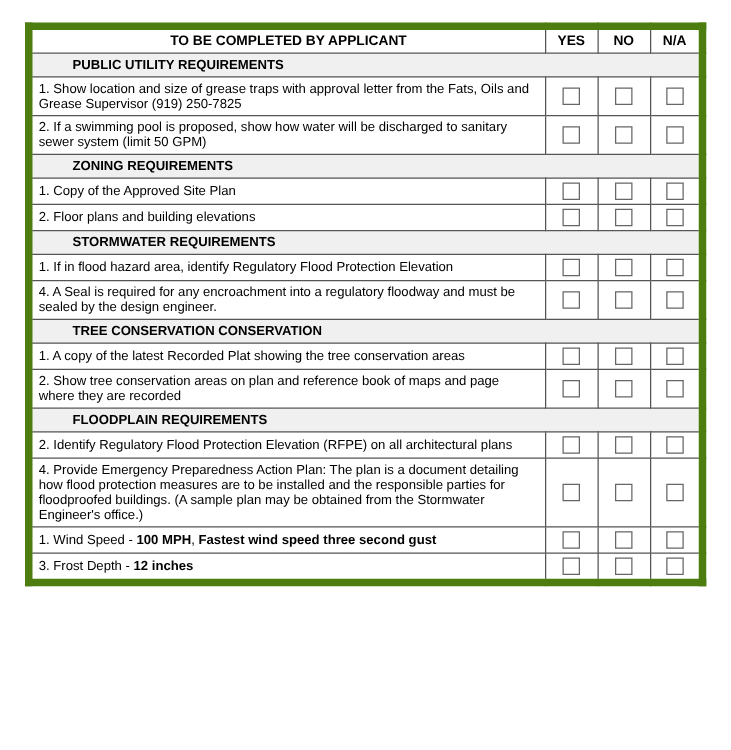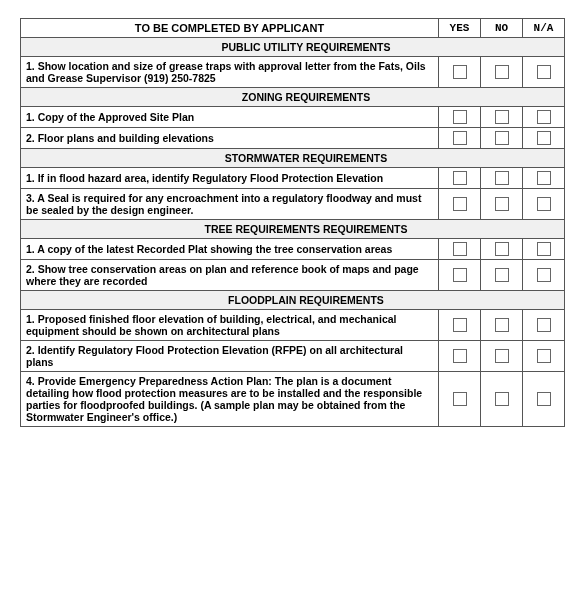--- a/index.html
+++ b/index.html
@@ -14,61 +14,60 @@
     }
     h1 {
       text-align: center;
       font-size: 13px;
       font-weight: normal;
       margin-bottom: 8px;
     }
     table {
       width: 100%;
       border-collapse: collapse;
-      border: 1px solid #4d7c0f;
+      border: 6px solid #4d7c0f;
     }
     th, td {
       border: 1px solid #555;
       padding: 3px 5px;
       vertical-align: middle;
       font-size: 10.5px;
     }
     .header-row th {
       text-align: center;
       font-weight: bold;
       font-size: 11px;
       background: #fff;
     }
     .section-row td {
       font-weight: bold;
       font-size: 10.5px;
       background: #f0f0f0;
-      text-align: center;
+      text-align: left;
       padding-left: 32px;
     }
     .item-row td.desc {
-      font-weight: bold;
+      font-weight: normal;
     }
     .checkbox-cell {
       text-align: center;
       width: 40px;
       min-width: 36px;
     }
     .checkbox-box {
       display: inline-block;
       width: 14px;
       height: 14px;
       border: 1px solid #666;
       background: #fff;
       vertical-align: middle;
     }
     .col-yes, .col-no, .col-na {
       width: 42px;
       text-align: center;
-      font-family: Liberation Mono, monospace;
     }
   </style>
 </head>
 <body>
 
 <h1></h1>
 
 <table>
   <thead>
     <tr class="header-row">
@@ -77,20 +76,26 @@
       <th class="col-no">NO</th>
       <th class="col-na">N/A</th>
     </tr>
   </thead>
   <tbody id="table-body">
   <tr class="section-row">
         <td colspan="4">PUBLIC UTILITY REQUIREMENTS</td>
       </tr>
       <tr class="item-row">
         <td class="desc">1. Show location and size of grease traps with approval letter from the Fats, Oils and Grease Supervisor (919) 250-7825</td>
+        <td class="checkbox-cell col-yes"><span class="checkbox-box"></span></td>
+        <td class="checkbox-cell col-no"><span class="checkbox-box"></span></td>
+        <td class="checkbox-cell col-na"><span class="checkbox-box"></span></td>
+      </tr>
+      <tr class="item-row">
+        <td class="desc">2. If a swimming pool is proposed, show how water will be discharged to sanitary sewer system (limit 50 GPM)</td>
         <td class="checkbox-cell col-yes"><span class="checkbox-box"></span></td>
         <td class="checkbox-cell col-no"><span class="checkbox-box"></span></td>
         <td class="checkbox-cell col-na"><span class="checkbox-box"></span></td>
       </tr>
       <tr class="section-row">
         <td colspan="4">ZONING REQUIREMENTS</td>
       </tr>
       <tr class="item-row">
         <td class="desc">1. Copy of the Approved Site Plan</td>
         <td class="checkbox-cell col-yes"><span class="checkbox-box"></span></td>
@@ -106,55 +111,61 @@
       <tr class="section-row">
         <td colspan="4">STORMWATER REQUIREMENTS</td>
       </tr>
       <tr class="item-row">
         <td class="desc">1. If in flood hazard area, identify Regulatory Flood Protection Elevation</td>
         <td class="checkbox-cell col-yes"><span class="checkbox-box"></span></td>
         <td class="checkbox-cell col-no"><span class="checkbox-box"></span></td>
         <td class="checkbox-cell col-na"><span class="checkbox-box"></span></td>
       </tr>
       <tr class="item-row">
-        <td class="desc">3. A Seal is required for any encroachment into a regulatory floodway and must be sealed by the design engineer.</td>
+        <td class="desc">4. A Seal is required for any encroachment into a regulatory floodway and must be sealed by the design engineer.</td>
         <td class="checkbox-cell col-yes"><span class="checkbox-box"></span></td>
         <td class="checkbox-cell col-no"><span class="checkbox-box"></span></td>
         <td class="checkbox-cell col-na"><span class="checkbox-box"></span></td>
       </tr>
       <tr class="section-row">
-        <td colspan="4">TREE REQUIREMENTS REQUIREMENTS</td>
+        <td colspan="4">TREE CONSERVATION CONSERVATION</td>
       </tr>
       <tr class="item-row">
         <td class="desc">1. A copy of the latest Recorded Plat showing the tree conservation areas</td>
         <td class="checkbox-cell col-yes"><span class="checkbox-box"></span></td>
         <td class="checkbox-cell col-no"><span class="checkbox-box"></span></td>
         <td class="checkbox-cell col-na"><span class="checkbox-box"></span></td>
       </tr>
       <tr class="item-row">
         <td class="desc">2. Show tree conservation areas on plan and reference book of maps and page where they are recorded</td>
         <td class="checkbox-cell col-yes"><span class="checkbox-box"></span></td>
         <td class="checkbox-cell col-no"><span class="checkbox-box"></span></td>
         <td class="checkbox-cell col-na"><span class="checkbox-box"></span></td>
       </tr>
       <tr class="section-row">
         <td colspan="4">FLOODPLAIN REQUIREMENTS</td>
       </tr>
       <tr class="item-row">
-        <td class="desc">1. Proposed finished floor elevation of building, electrical, and mechanical equipment should be shown on architectural plans</td>
-        <td class="checkbox-cell col-yes"><span class="checkbox-box"></span></td>
-        <td class="checkbox-cell col-no"><span class="checkbox-box"></span></td>
-        <td class="checkbox-cell col-na"><span class="checkbox-box"></span></td>
-      </tr>
-      <tr class="item-row">
         <td class="desc">2. Identify Regulatory Flood Protection Elevation (RFPE) on all architectural plans</td>
         <td class="checkbox-cell col-yes"><span class="checkbox-box"></span></td>
         <td class="checkbox-cell col-no"><span class="checkbox-box"></span></td>
         <td class="checkbox-cell col-na"><span class="checkbox-box"></span></td>
       </tr>
       <tr class="item-row">
         <td class="desc">4. Provide Emergency Preparedness Action Plan: The plan is a document detailing how flood protection measures are to be installed and the responsible parties for floodproofed buildings. (A sample plan may be obtained from the Stormwater Engineer's office.)</td>
         <td class="checkbox-cell col-yes"><span class="checkbox-box"></span></td>
         <td class="checkbox-cell col-no"><span class="checkbox-box"></span></td>
         <td class="checkbox-cell col-na"><span class="checkbox-box"></span></td>
       </tr>
+      <tr class="item-row">
+        <td class="desc">1. Wind Speed - <strong>100 MPH</strong>, <strong>Fastest wind speed three second gust</strong></td>
+        <td class="checkbox-cell col-yes"><span class="checkbox-box"></span></td>
+        <td class="checkbox-cell col-no"><span class="checkbox-box"></span></td>
+        <td class="checkbox-cell col-na"><span class="checkbox-box"></span></td>
+      </tr>
+      <tr class="item-row">
+        <td class="desc">3. Frost Depth - <strong>12 inches</strong></td>
+        <td class="checkbox-cell col-yes"><span class="checkbox-box"></span></td>
+        <td class="checkbox-cell col-no"><span class="checkbox-box"></span></td>
+        <td class="checkbox-cell col-na"><span class="checkbox-box"></span></td>
+      </tr>
     </tbody>
 </table>
 
 </body></html>

